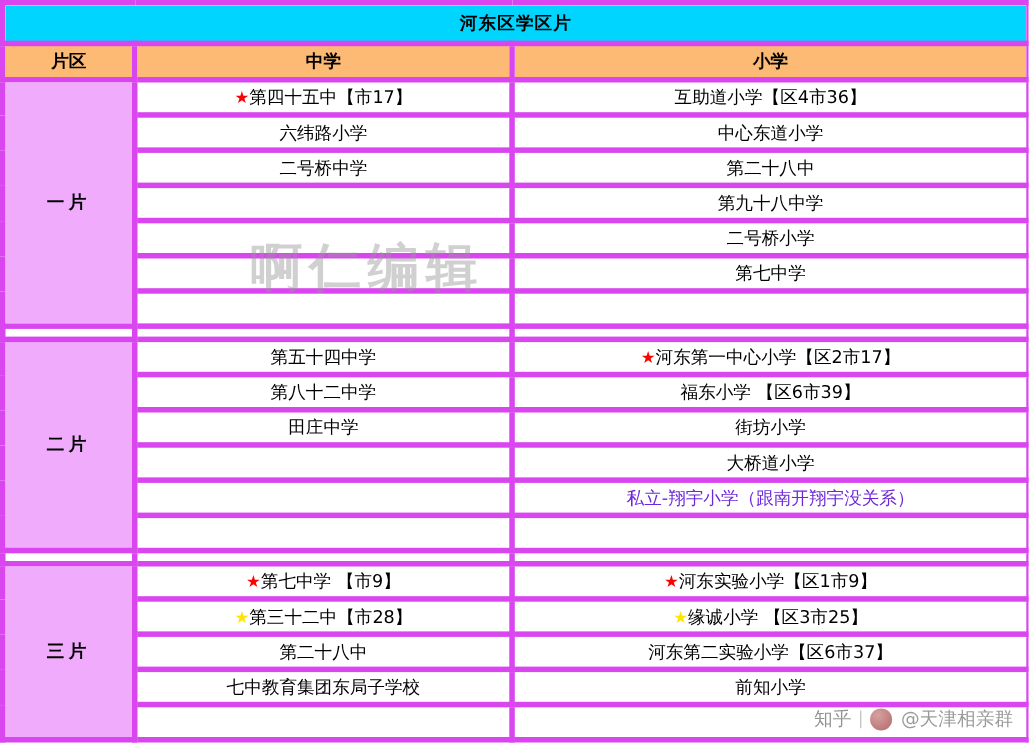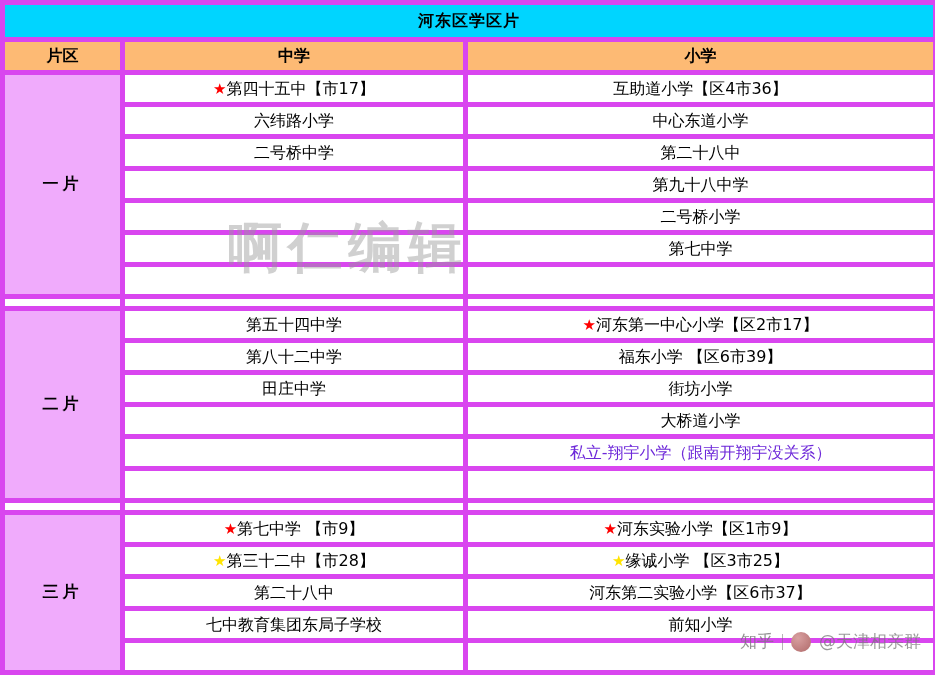--- a/index.html
+++ b/index.html
@@ -68,31 +68,31 @@
   .purple { color: #6d28d9; }
   .cellinner {
     display: block;
     line-height: 17px;
     white-space: nowrap;
   }
   .wm-edit {
     position: absolute;
     left: 228px;
     top: 212px;
-    font-size: 54px;
+    font-size: 47px;
     color: rgba(150,150,150,0.45);
     font-weight: bold;
     letter-spacing: 6px;
     pointer-events: none;
     font-family: "DejaVu Sans", "Liberation Sans", sans-serif;
   }
   .wm-zhihu {
     position: absolute;
     right: 14px;
-    bottom: 24px;
+    bottom: 12px;
     display: flex;
     align-items: center;
     gap: 8px;
     color: rgba(120,120,120,0.75);
     font-size: 17px;
     pointer-events: none;
     justify-content: center;
   }
   .wm-zhihu .zlogo {
     font-size: 17px;

